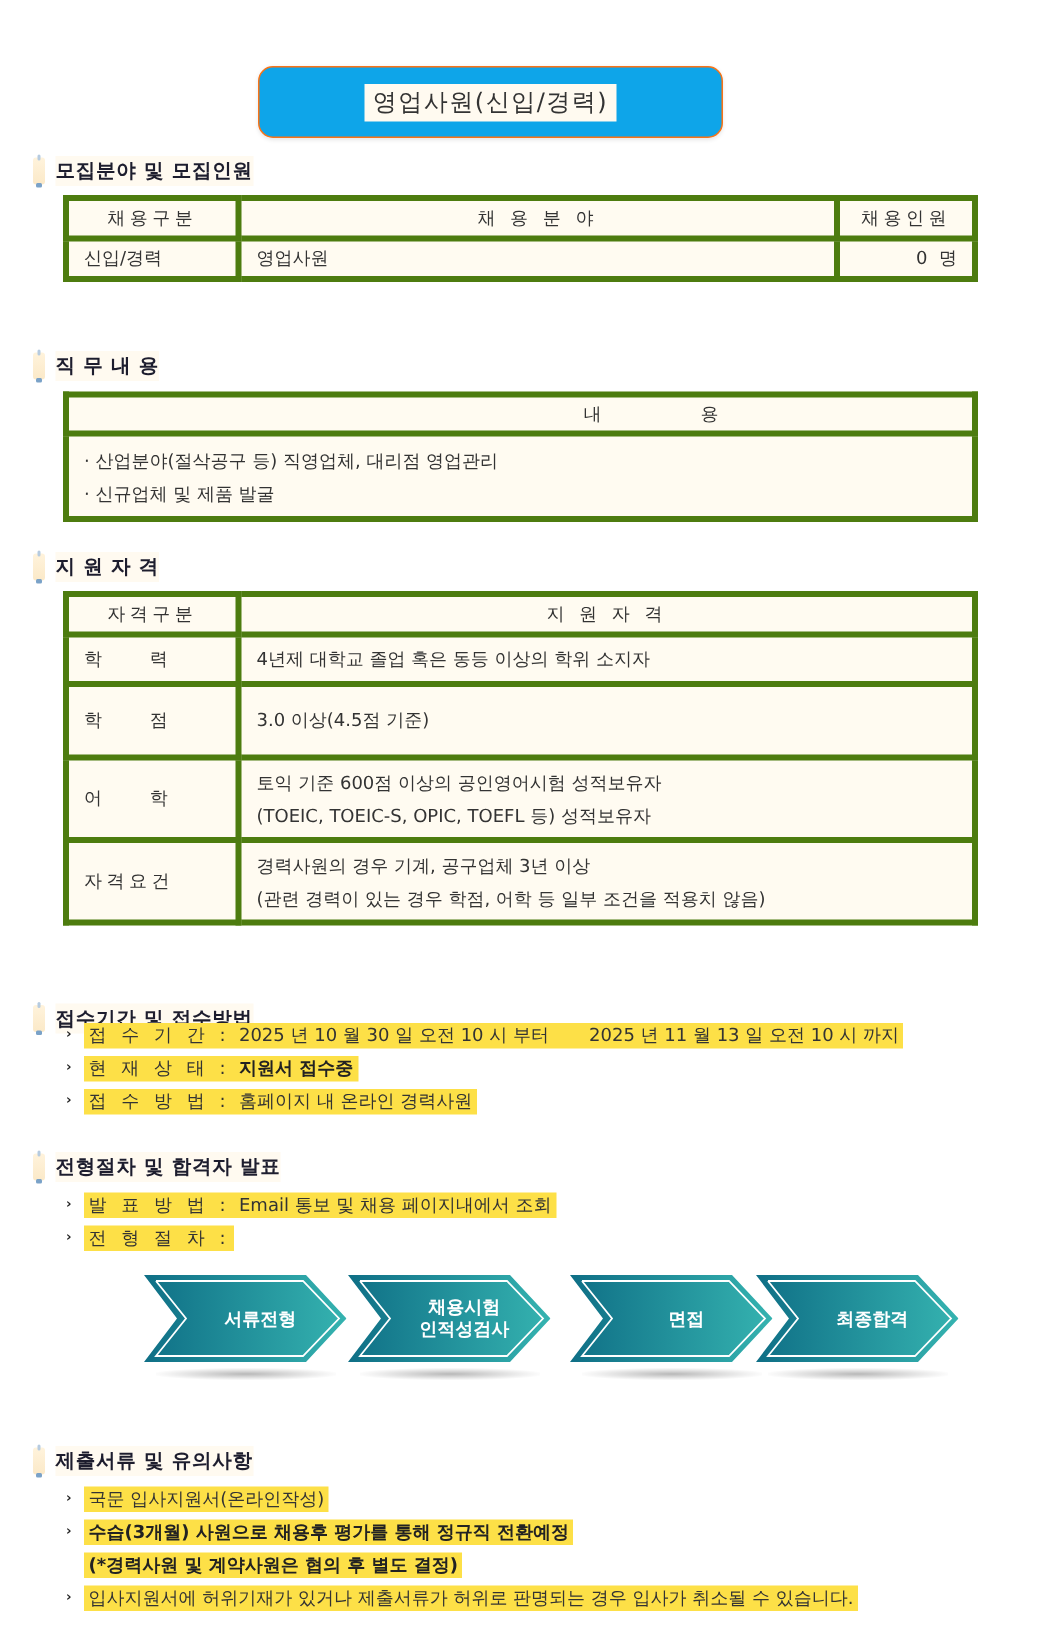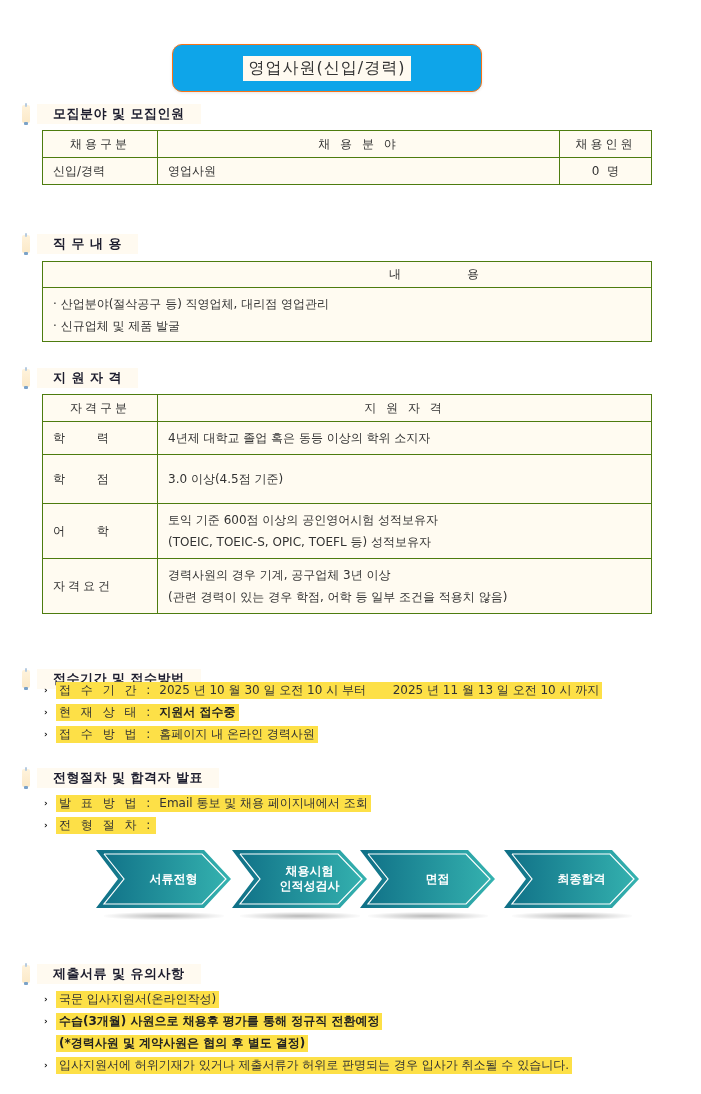--- a/index.html
+++ b/index.html
@@ -24,32 +24,32 @@
     .section-head .marker {
       width: 8px; height: 18px; margin-right: 7px; position: relative;
       background: linear-gradient(#fff3dc, #fbe9c8); border-radius: 2px;
     }
     .section-head .marker::before {
       content: ""; position: absolute; left: 3px; top: -2px; width: 2px; height: 4px; background: #b6cbe0; border-radius: 1px;
     }
     .section-head .marker::after {
       content: ""; position: absolute; left: 2px; bottom: -2px; width: 4px; height: 3px; background: #7aa2c8; border-radius: 1px;
     }
-    .section-head .label { background: #fffaf0; padding: 1px 16px; letter-spacing: 0.5px; }
+    .section-head .label { background: #fffaf0; padding: 1px 0; letter-spacing: 0.5px; }
 
     table.grid {
       position: absolute; left: 42px; width: 610px; border-collapse: collapse;
       background: #fffbf1; font-size: 12px; color: #333;
     }
     table.grid td, table.grid th {
-      border: 1px solid #4d7c0f; font-weight: normal; padding: 0 10px; height: 27px; vertical-align: middle;
+      border: 4px solid #4d7c0f; font-weight: normal; padding: 0 10px; height: 27px; vertical-align: middle;
     }
     table.grid th { text-align: center; letter-spacing: 3px; }
     .center { }
-    .right { text-align: center; }
+    .right { text-align: right; }
     .spaced-lg { letter-spacing: 14px; }
     .spaced-xl { letter-spacing: 38px; }
 
     .line-list { position: absolute; left: 44px; font-size: 12px; color: #333; }
     .line-list .row { display: flex; align-items: center; height: 20px; margin-bottom: 2px; }
     .line-list .bullet { width: 12px; font-size: 9px; color: #222; font-weight: bold; }
     .line-list .txt { background: #fde047; padding: 0 3px; white-space: nowrap; }
     .line-list .key { letter-spacing: 3px; }
     .line-list .bold { font-weight: bold; color: #222; }
 
@@ -201,21 +201,21 @@
   </div>
   <div class="step" style="left:136px">
     <svg width="135" height="58" viewBox="0 0 135 58">
       <polygon points="0,0 108,0 135,29 108,58 0,58 22,29" fill="url(#g1)"></polygon>
       <polyline points="8,4 106,4 130,29 106,54 8,54 28,29 8,4" fill="none" stroke="#ffffff" stroke-width="1.2"></polyline>
     </svg>
     <div class="lbl" style="white-space:pre-line">채용시험
 인적성검사</div>
     <div class="shadow"></div>
   </div>
-  <div class="step" style="left:264px">
+  <div class="step" style="left:284px">
     <svg width="135" height="58" viewBox="0 0 135 58">
       <polygon points="0,0 108,0 135,29 108,58 0,58 22,29" fill="url(#g1)"></polygon>
       <polyline points="8,4 106,4 130,29 106,54 8,54 28,29 8,4" fill="none" stroke="#ffffff" stroke-width="1.2"></polyline>
     </svg>
     <div class="lbl">면접</div>
     <div class="shadow"></div>
   </div>
   <div class="step" style="left:408px">
     <svg width="135" height="58" viewBox="0 0 135 58">
       <polygon points="0,0 108,0 135,29 108,58 0,58 22,29" fill="url(#g1)"></polygon>

